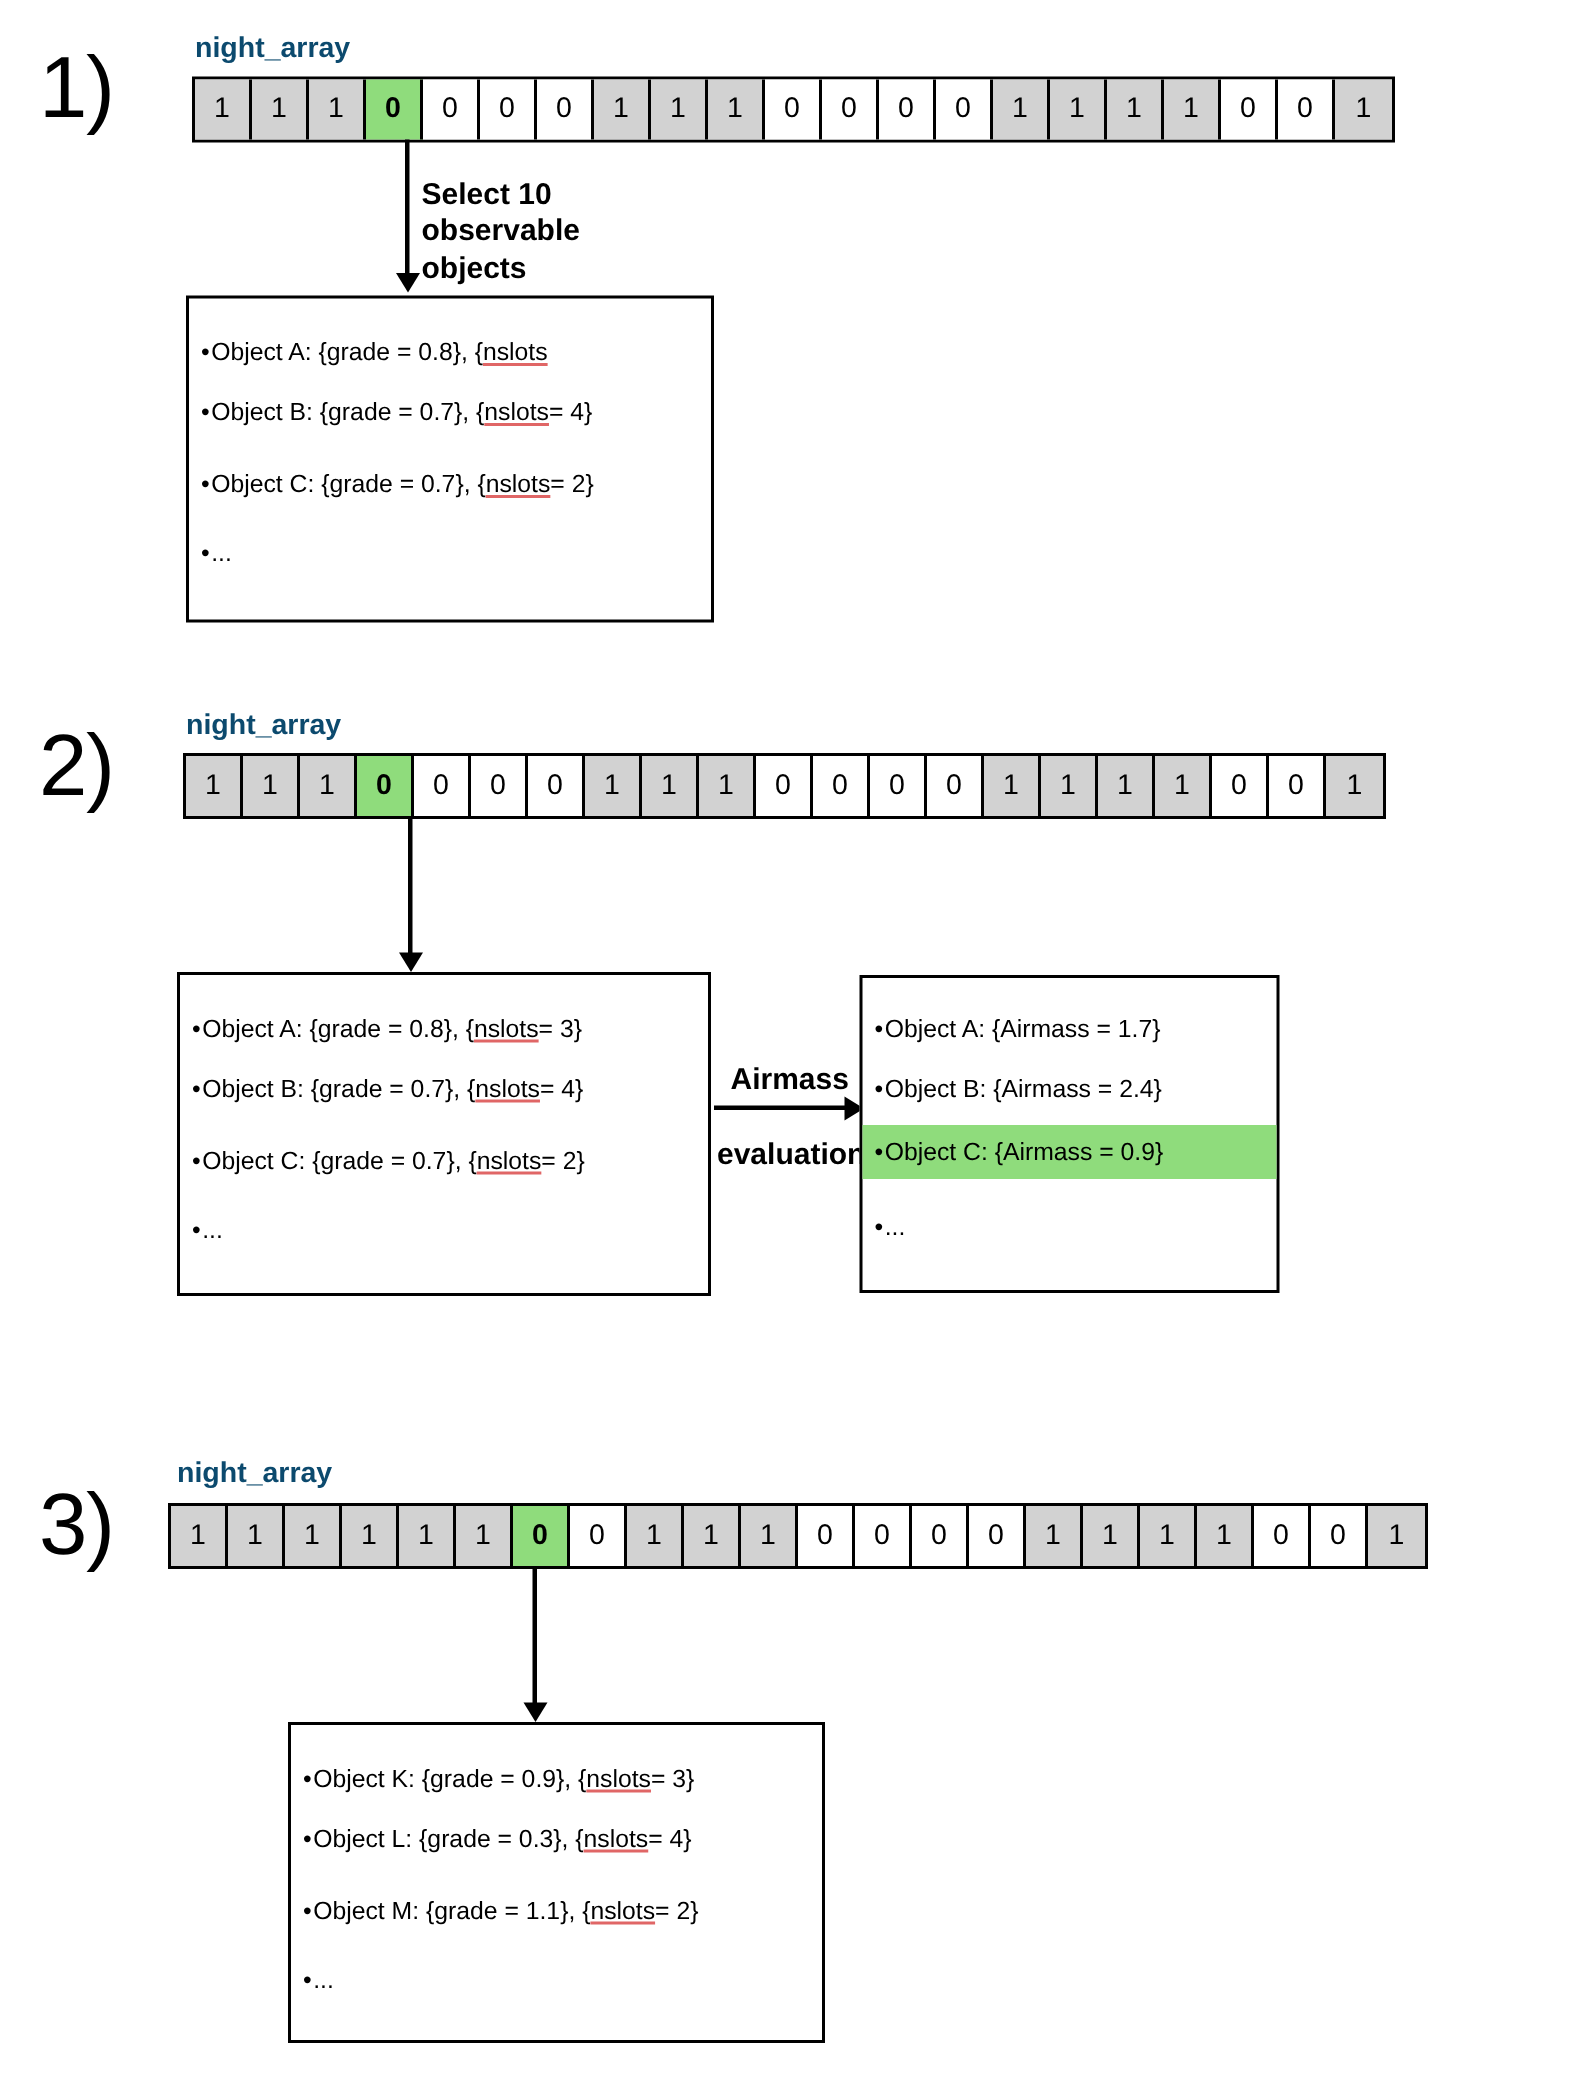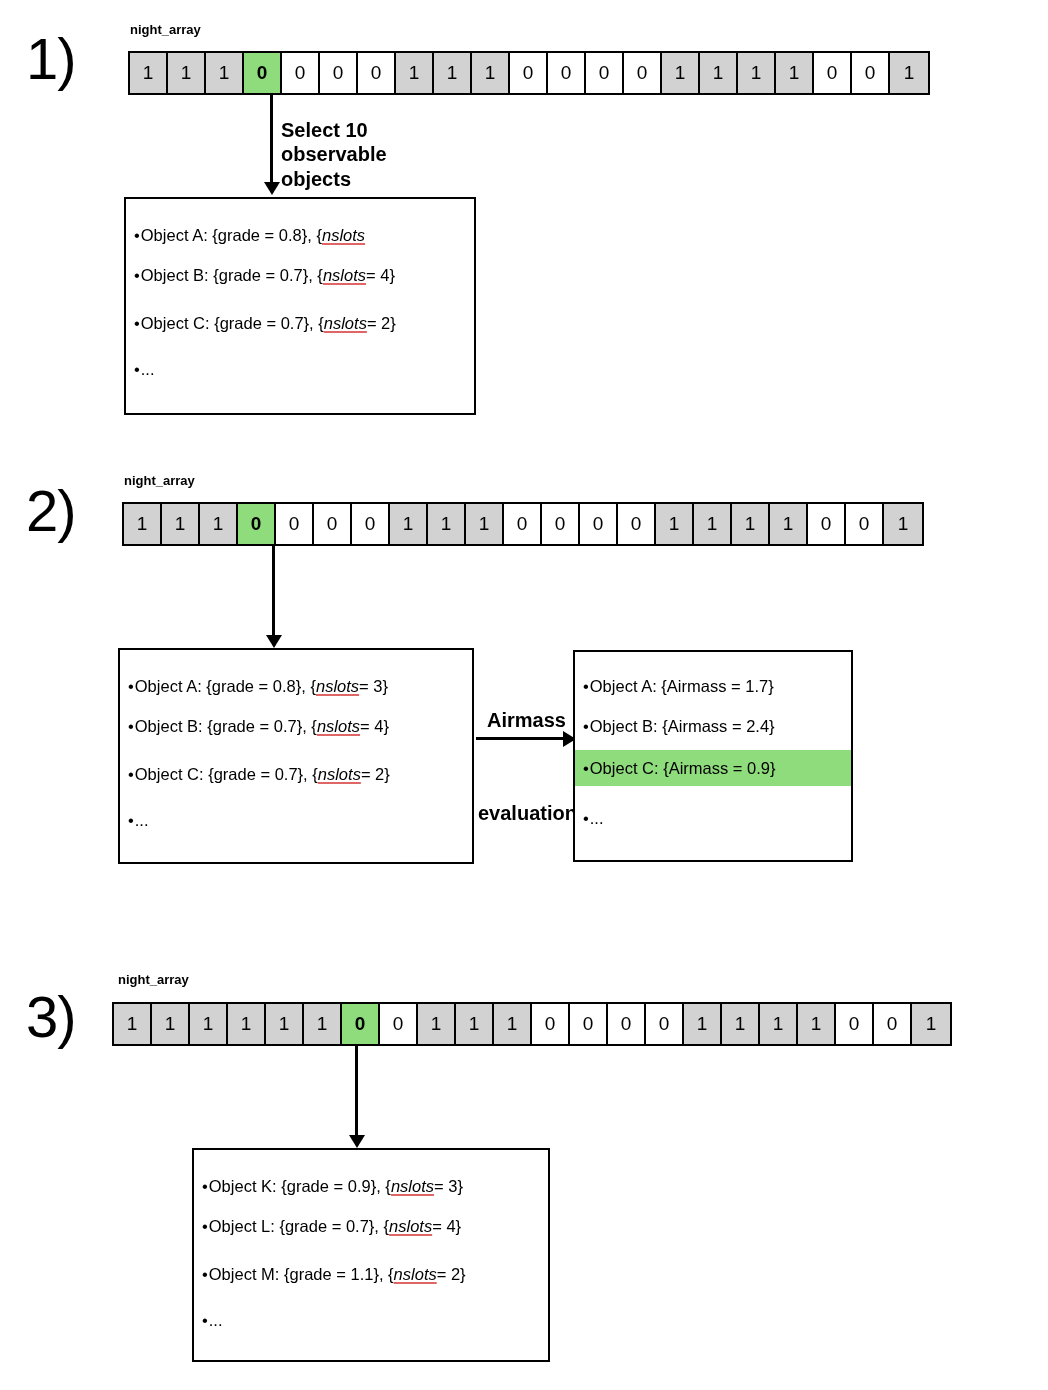--- a/index.html
+++ b/index.html
@@ -28,23 +28,23 @@
     font-size: 58px;
     font-weight: 400;
     line-height: 1;
     letter-spacing: -1px;
     color: #000;
     font-family: "Liberation Sans", sans-serif;
   }
 
   .array-title {
     position: absolute;
-    font-size: 13px;
+    font-size: 19px;
     font-weight: bold;
-    color: #000000;
+    color: #0c4a6e;
   }
 
   .array {
     position: absolute;
     display: flex;
     border: 2px solid #000;
     box-sizing: border-box;
     background: #fff;
   }
   .cell {
@@ -121,21 +121,20 @@
     align-items: center;
     box-sizing: border-box;
   }
   .obj-line .dot { margin-right: 1px; }
   .obj-line.highlight { background: #8fdc7c; }
   .nslots {
     text-decoration: underline;
     text-decoration-color: #e06666;
     text-decoration-thickness: 1.5px;
     text-underline-offset: 2px;
-    font-style: italic;
   }
 </style>
 </head>
 <body>
 
 <div class="step" style="top:0;">
   <div class="step-number" style="top:30px;">1)</div>
   <div class="array-title" style="left:130px; top:22px;">night_array</div>
   <div class="array" style="left:128px; top:51px;">
     <div class="cell gray">1</div>
@@ -239,21 +238,21 @@
         <span> = 2}</span>
     </div>
     <div class="obj-line" style="height:44px;">
       <span class="dot">•</span>
         <span> ...</span>
     </div>
   </div>
 
   <div class="arrow-h" style="left:476px; top:737px; width:88px;"></div>
   <div class="arrow-label" style="left:487px; top:708px;">Airmass</div>
-  <div class="arrow-label" style="left:478px; top:758px;margin-top:43px;">evaluation</div>
+  <div class="arrow-label" style="left:478px; top:758px;">evaluation</div>
 
   <div class="obj-box" style="left:573px; top:650px; width:280px; height:212px;">
     <div class="obj-line" style="height:50px; padding-top:18px;">
       <span class="dot">•</span>
         <span>Object A: {Airmass = 1.7}</span>
     </div>
     <div class="obj-line" style="height:48px;">
       <span class="dot">•</span>
         <span>Object B: {Airmass = 2.4}</span>
     </div>
@@ -299,21 +298,21 @@
 
   <div class="obj-box" style="left:192px; top:1148px; width:358px; height:214px;">
     <div class="obj-line" style="height:52px; padding-top:20px;">
       <span class="dot">•</span>
         <span>Object K: {grade = 0.9}, {</span>
         <span class="nslots">nslots</span>
         <span> = 3}</span>
     </div>
     <div class="obj-line" style="height:48px;">
       <span class="dot">•</span>
-        <span>Object L: {grade = 0.7}, {</span>
+        <span>Object L: {grade = 0.3}, {</span>
         <span class="nslots">nslots</span>
         <span> = 4}</span>
     </div>
     <div class="obj-line" style="height:48px;">
       <span class="dot">•</span>
         <span>Object M: {grade = 1.1}, {</span>
         <span class="nslots">nslots</span>
         <span> = 2}</span>
     </div>
     <div class="obj-line" style="height:44px;">

